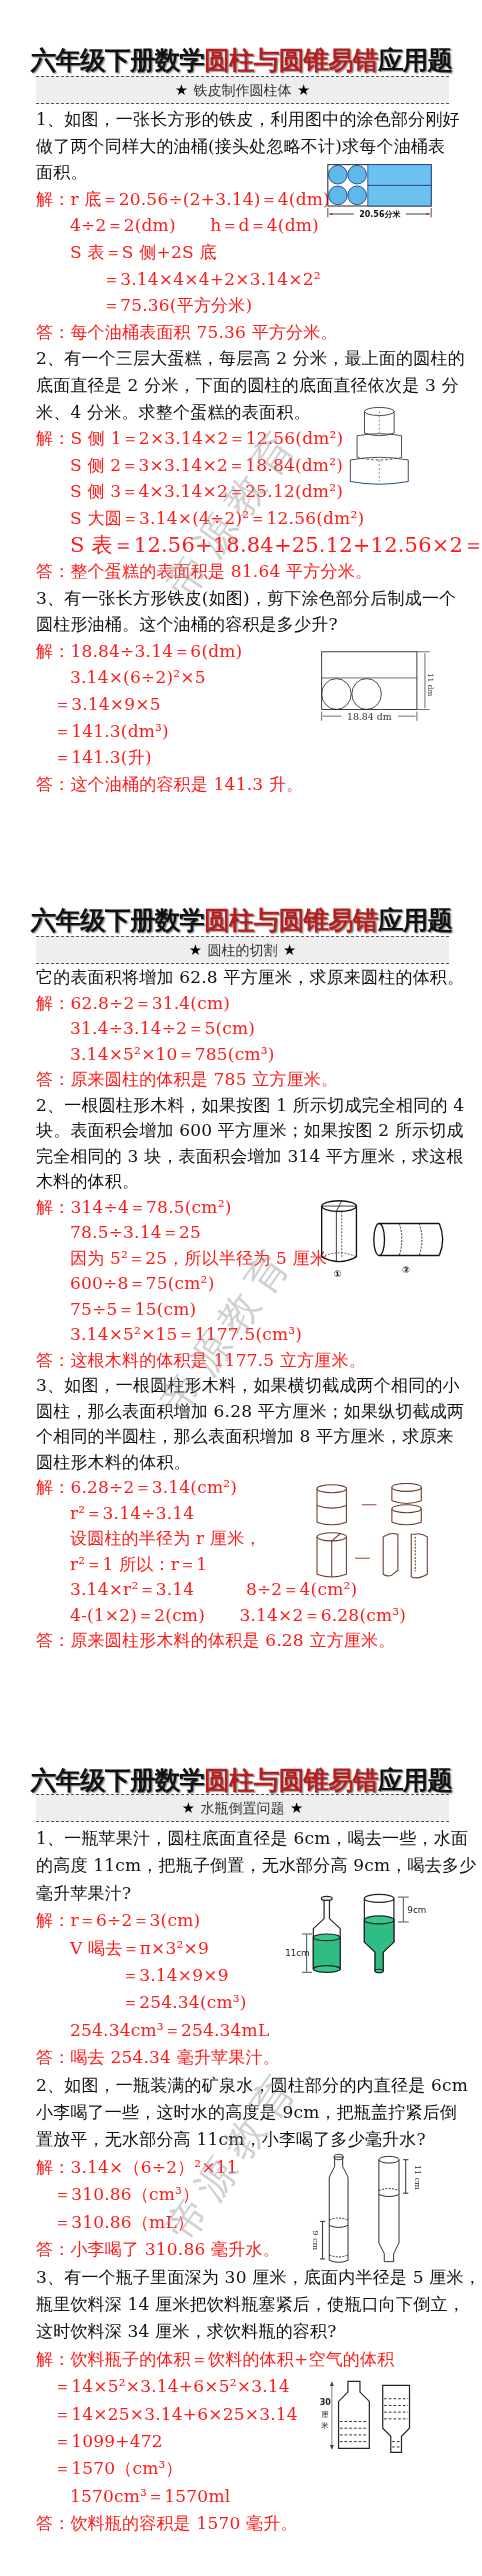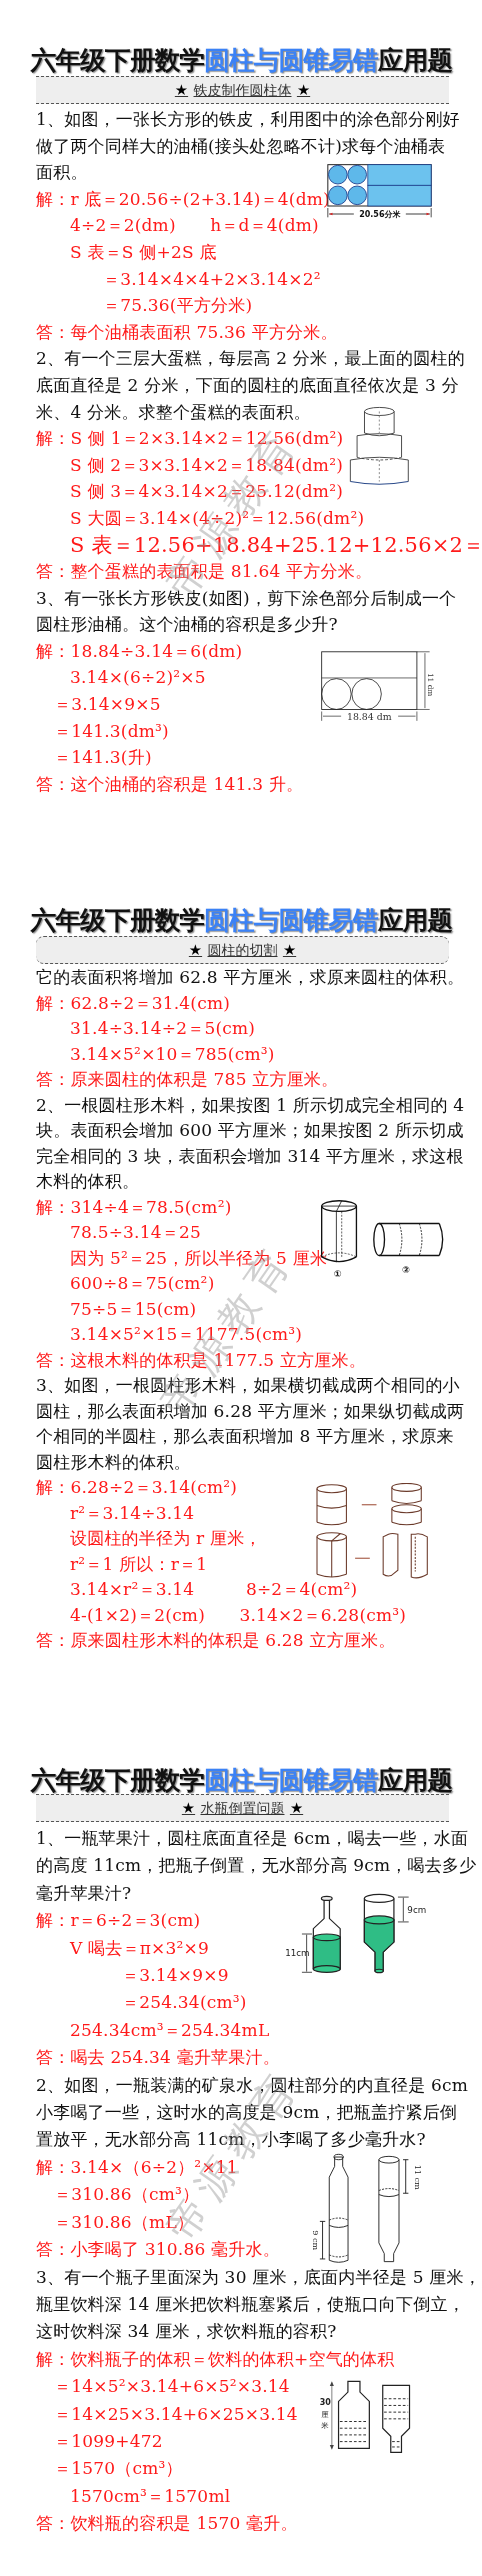--- a/index.html
+++ b/index.html
@@ -3,24 +3,24 @@
 <meta charset="utf-8">
 <style>
   html, body { margin:0; padding:0; background:#ffffff; }
   body { width:483px; height:2576px; position:relative; overflow:hidden;
          font-family:"DejaVu Serif","Liberation Serif",serif; }
   .section { position:absolute; left:0; width:483px; }
   .title { position:absolute; left:0; width:483px; text-align:center;
            font-family:"DejaVu Sans","Liberation Sans",sans-serif; font-weight:bold;
            font-size:25.5px; letter-spacing:-0.7px; color:#111;
            text-shadow:1.3px 1.3px 1.3px #888; white-space:nowrap; }
-  .title .blue { color:#3b82f6;margin-top:47px; }
+  .title .blue { color:#b91c1c;margin-top:47px; }
   .band { position:absolute; left:36px; width:413px; height:25.5px;
           background:#eeeeee; border-top:1px dashed #555; border-bottom:1px dashed #555;
-          text-align:center; font-size:14px; line-height:25.5px; color:#333;text-decoration:underline; }
+          text-align:center; font-size:14px; line-height:25.5px; color:#333; }
   .band .star { color:#000; font-size:14.8px; padding:0 5.4px; }
   .body { position:absolute; left:36px; width:416px; }
   .ln { white-space:nowrap; font-size:17px; color:#111; letter-spacing:0.2px; }
   .r { color:#ff1a1a; }
   .i1 { padding-left:34px; }
   .i2 { padding-left:18px; }
   .i3 { padding-left:67px; }
   .fig { position:absolute; }
   .wm { position:absolute; font-family:"DejaVu Sans","Liberation Sans",sans-serif;
         color:rgba(150,150,150,0.45); font-size:40px; transform:rotate(-55deg);
@@ -118,21 +118,21 @@
     <text x="72" y="103" text-anchor="middle" font-family="DejaVu Serif, serif" font-size="14" fill="#333">18.84 dm</text>
   </svg>
 </div>
 
 <div class="wm" style="left:154px; top:577px;">帝源教育</div>
 
 <div class="section" style="top:0;">
   <div class="title" style="top:903px;">
     <span>六年级下册数学</span><span class="blue">圆柱与圆锥易错</span><span>应用题</span>
   </div>
-  <div class="band" style="top:936px;border-radius:8px;">
+  <div class="band" style="top:936px;">
     <span class="star">★</span><span>圆柱的切割</span><span class="star">★</span>
   </div>
 
   <div class="body" style="top:965px; line-height:25.5px;">
     <div class="ln">它的表面积将增加 62.8 平方厘米，求原来圆柱的体积。</div>
     <div class="ln r">解：62.8÷2＝31.4(cm)</div>
     <div class="ln r i1">31.4÷3.14÷2＝5(cm)</div>
     <div class="ln r i1">3.14×5²×10＝785(cm³)</div>
     <div class="ln r">答：原来圆柱的体积是 785 立方厘米。</div>
 

